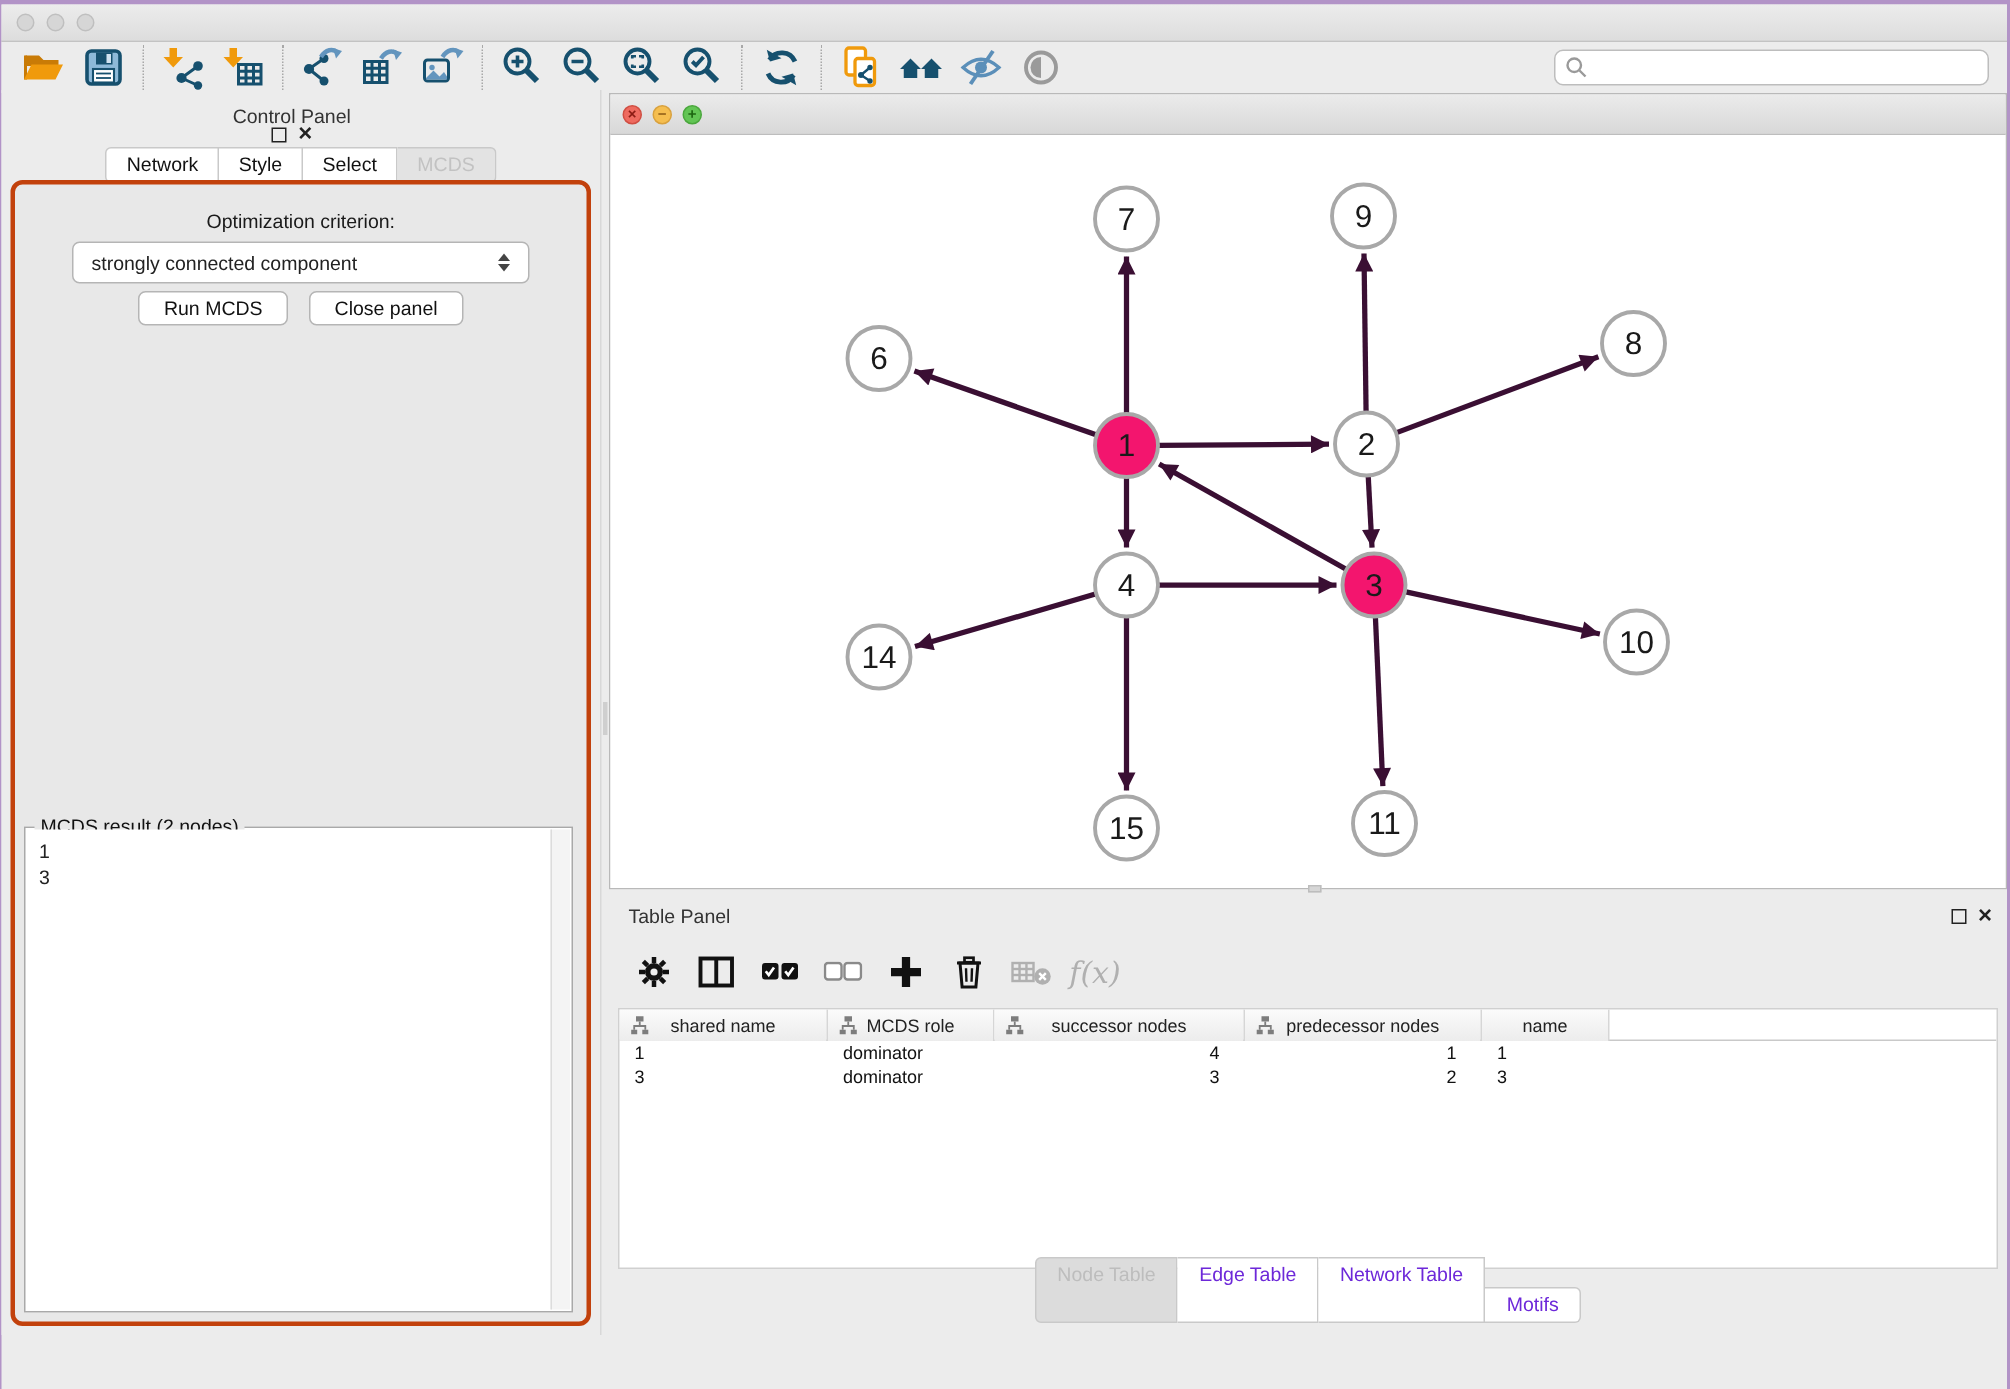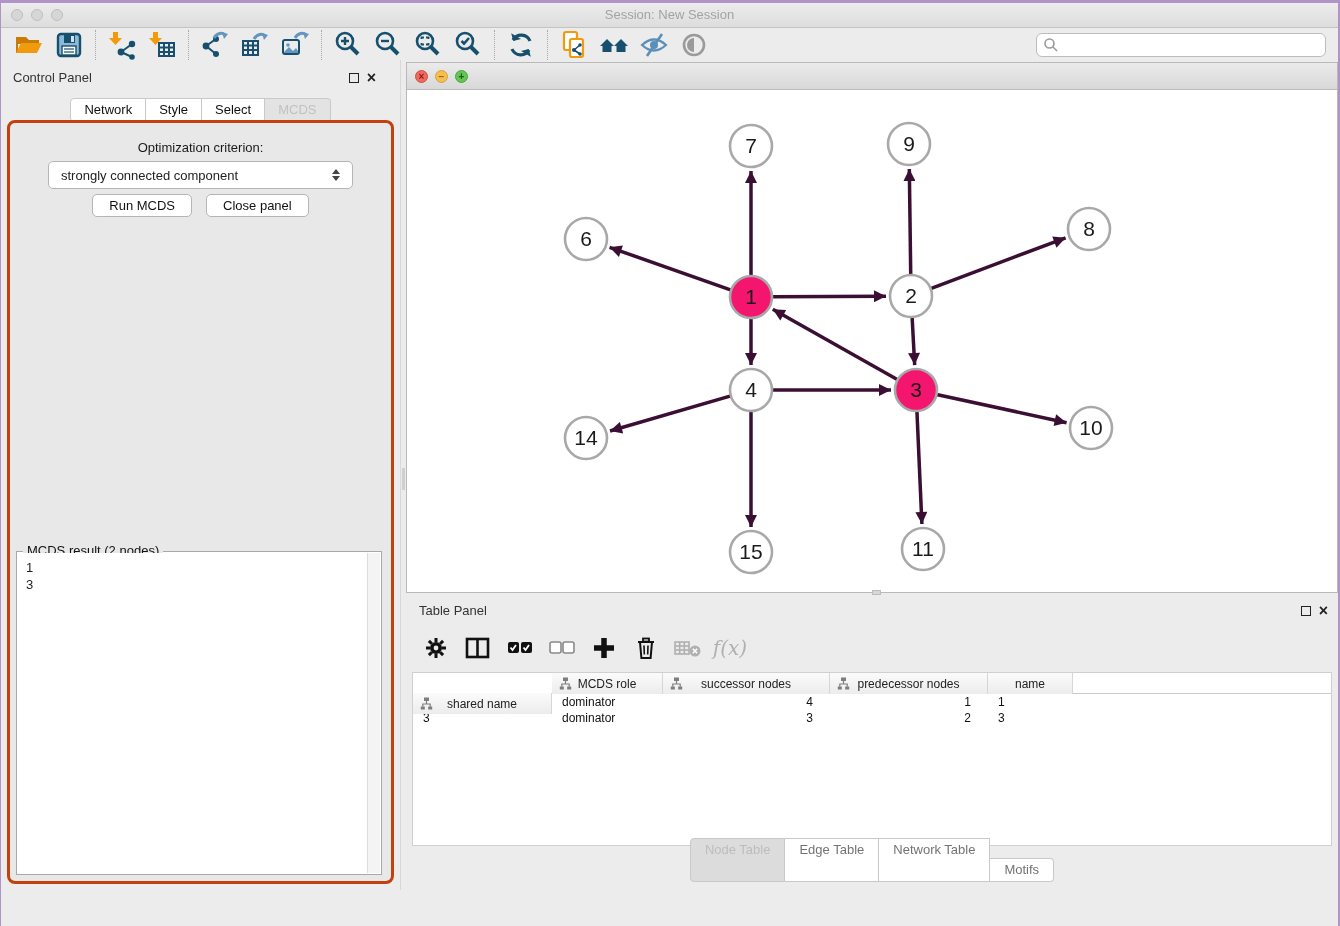--- a/index.html
+++ b/index.html
@@ -25,21 +25,21 @@
   .searchbox input { border:none; outline:none; flex:1; font-size:12px; font-family:inherit; background:transparent; }
 
   
   .panel-header { font-size:13px; color:#333; }
   .wctl { display:flex; gap:8px; align-items:center; }
   .float-icon { width:10px; height:10px; border:1.6px solid #222; display:inline-block; }
   .close-icon { font-size:16px; font-weight:bold; color:#222; line-height:10px; }
 
   
   .control-panel { position:absolute; top:57px; left:0; width:399px; bottom:36px; background:#ececec; }
-  .cp-header { position:absolute; top:10px; left:12px; right:24px; display:flex; justify-content:space-between; align-items:center; }
+  .cp-header { position:absolute; top:10px; left:12px; right:24px; display:flex; justify-content:space-between; align-items:center;flex-direction:column; }
   .cp-tabs { position:absolute; top:38px; left:0; right:0; display:flex; justify-content:center; }
   .cp-tab { font-size:13px; padding:3px 13px 4px; background:#fff; border:1px solid #c9c9c9; border-left:none; color:#111; }
   .cp-tab:first-child { border-left:1px solid #c9c9c9; border-radius:4px 0 0 4px; }
   .cp-tab:last-child { border-radius:0 4px 4px 0; }
   .cp-tab.active { background:#e3e3e3; color:#c2c2c2; }
   .cp-body { position:absolute; top:60px; left:6px; right:6px; bottom:6px; background:#e8e8e8;
     border:3px solid #c2410c; border-radius:8px; }
   .opt-label { position:absolute; top:17px; left:0; right:0; text-align:center; font-size:13px; color:#1a1a1a; }
   .opt-select { position:absolute; top:38px; left:38px; right:38px; height:24px; background:#fff;
     border:1px solid #b5b5b5; border-radius:5px; font-size:13px; display:flex; align-items:center; padding:13px 12px; }
@@ -86,21 +86,21 @@
   .tp-table { position:absolute; top:76px; left:6px; right:6px; height:174px; background:#fff; border:1px solid #d0d0d0; overflow:hidden; }
   .thead { display:flex; height:21px; border-bottom:1px solid #c9c9c9; }
   .th { position:relative; height:21px; background:linear-gradient(#fbfbfb,#ececec); border-right:1px solid #d6d6d6;
     font-size:12px; color:#222; display:flex; align-items:center; justify-content:center; }
   .th .tree { position:absolute; left:7px; top:4px; }
   .trow { display:flex; height:16px; font-size:12px; color:#111; }
   .td { height:16px; line-height:16px; white-space:nowrap; overflow:hidden; }
   .td.left { text-align:left; padding-left:10px; }
   .td.right { text-align:right; padding-right:17px; }
   .tp-tabs { position:absolute; bottom:8px; left:0; right:0; display:flex; justify-content:center; }
-  .tp-tab { font-size:13px; padding:3px 14px 4px; background:#fff; border:1px solid #c9c9c9; border-left:none; color:#737373; }
+  .tp-tab { font-size:13px; padding:3px 14px 4px; background:#fff; border:1px solid #c9c9c9; border-left:none; color:#6d28d9; }
   .tp-tab:first-child { border-left:1px solid #c9c9c9; border-radius:4px 0 0 4px; }
   .tp-tab:last-child { border-radius:0 4px 4px 0;margin-top:20px; }
   .tp-tab.active { background:#dcdcdc; color:#bdbdbd; }
 
   
   .statusbar { position:absolute; left:0; right:0; bottom:0; height:36px; background:#ececec; border-top:1px solid #c6c6c6; }
   .list-btn { position:absolute; left:12px; top:6px; width:26px; height:24px; background:#fdfdfd; border:1px solid #c2c2c2;
     display:flex; align-items:center; justify-content:center; }
   .memory-btn { position:absolute; right:16px; top:6px; height:24px; background:#fdfdfd; border:1px solid #c2c2c2;
     border-radius:4px; display:flex; align-items:center; gap:6px; padding:0 10px; font-size:13px; color:#111; }
@@ -110,21 +110,20 @@
 <body>
 
 <div class="app">
 
   <div class="titlebar">
     <div class="traffic">
       <span class="dot"></span>
       <span class="dot"></span>
       <span class="dot"></span>
     </div>
-    <div class="title-text">Session: New Session</div>
   </div>
 
   <div class="toolbar">
     <div class="tb-btn">
       <svg width="30" height="30" viewBox="0 0 30 30">
         <path d="M3 7h9l3 3h10v4H3z" fill="#c97b06"></path>
         <path d="M3 23V7" stroke="#c97b06" stroke-width="2"></path>
         <path d="M2 23l5-10h21l-5 10z" fill="#f09a0c"></path>
       </svg>
     </div>
@@ -464,21 +463,21 @@
           <path d="M18.8 10.8l4.4 4.4M23.2 10.8l-4.4 4.4" stroke="#fff" stroke-width="1.6"></path>
         </svg>
       </span>
       <span class="tp-tool">
         <span class="fx-label">f(x)</span>
       </span>
     </div>
 
     <div class="tp-table">
       <div class="thead">
-          <div class="th" style="width: 139px; margin-top: 20px;">
+          <div class="th" style="width: 139px;">
             <svg class="tree" width="13" height="13" viewBox="0 0 13 13">
               <rect x="4" y="0.5" width="5" height="3.5" fill="#7d7d7d"></rect>
               <path d="M6.5 4v3M2.8 9.5V7h7.4v2.5" fill="none" stroke="#7d7d7d" stroke-width="1.2"></path>
               <rect x="0.8" y="9.5" width="4" height="3" fill="#7d7d7d"></rect>
               <rect x="8.2" y="9.5" width="4" height="3" fill="#7d7d7d"></rect>
             </svg>
             <span>shared name</span>
           </div>
           <div class="th" style="width: 111px;">
             <svg class="tree" width="13" height="13" viewBox="0 0 13 13">

